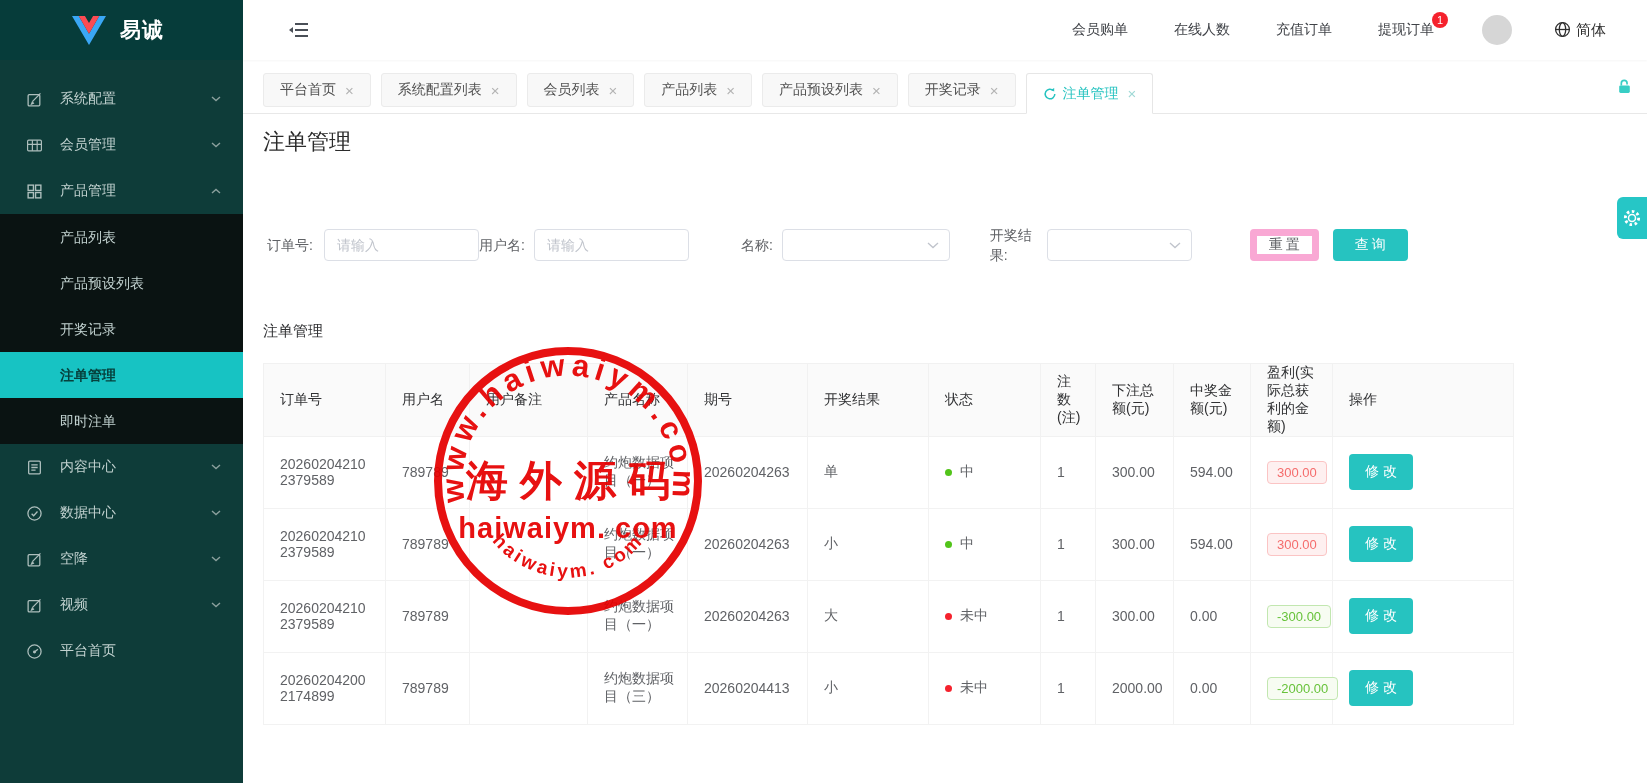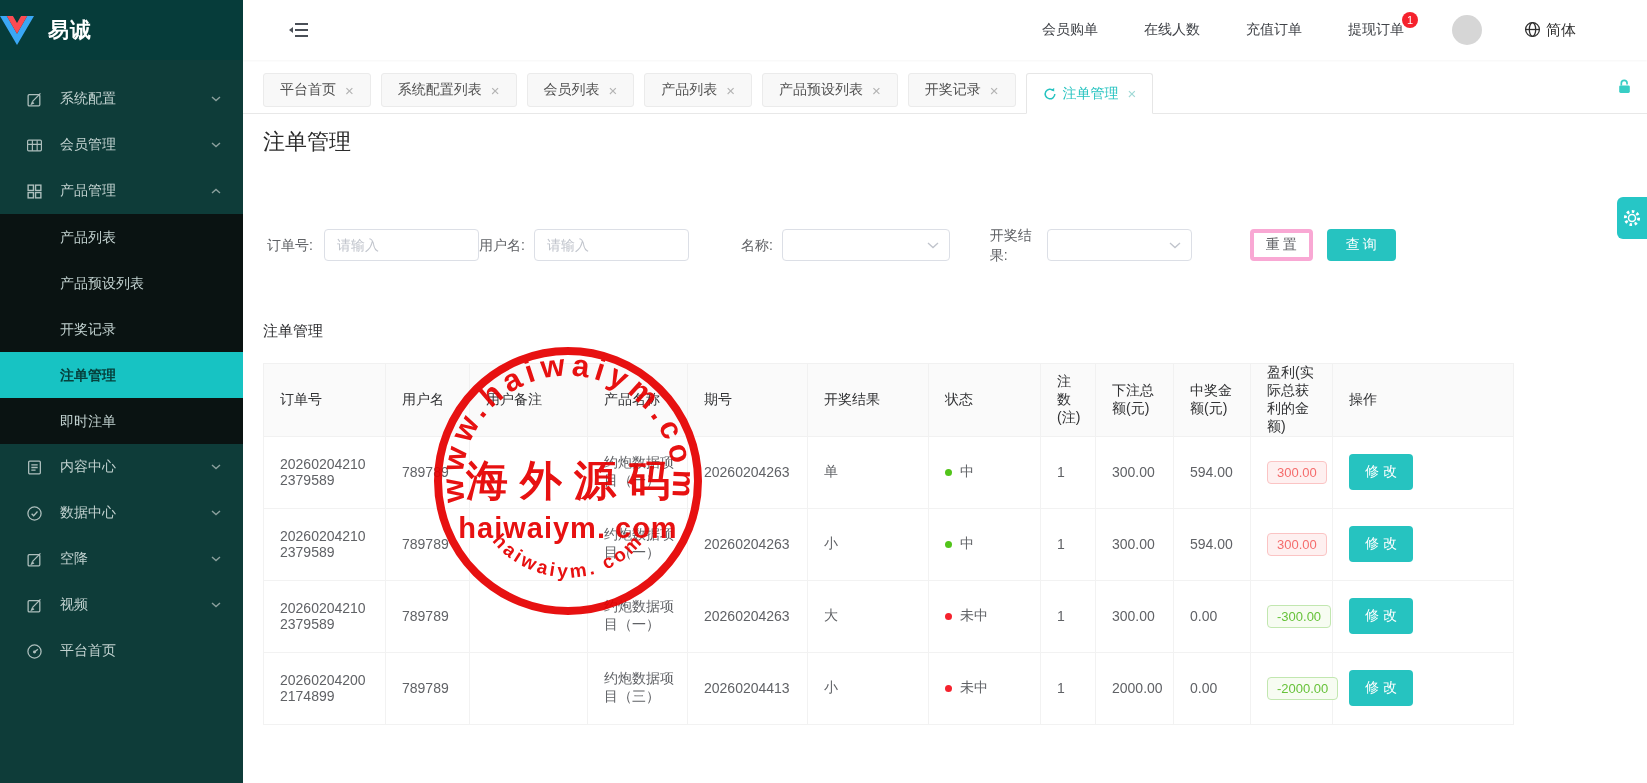--- a/index.html
+++ b/index.html
@@ -1,36 +1,36 @@
 <!DOCTYPE html>
 <html><head>
 <meta charset="utf-8">
 <style>
   * { box-sizing: border-box; margin: 0; padding: 0; }
   html,body { width:1647px; height:783px; overflow:hidden; background:#fff;
     font-family:"Liberation Sans","DejaVu Sans",sans-serif; font-size:14px; color:#333; }
 
   
   .sidebar { position:fixed; left:0; top:0; bottom:0; width:243px; background:#0e3c39; z-index:10; }
-  .logo { height:60px; background:#063c3a; display:flex; align-items:center; }
+  .logo { height:60px; background:#063c3a; display:flex; align-items:center; padding-left:72px; }
   .logo svg { margin-right:14px; }
   .logo-name { color:#fff; font-size:21px; font-weight:600; letter-spacing:1px; }
   .nav { padding-top:16px; }
   .mi { height:46px; display:flex; align-items:center; padding:0 22px 0 26px; color:#c2d2d0; cursor:pointer; }
   .micon { width:17px; height:17px; margin-right:17px; flex:none; color:#aebfbd; }
   .chev { margin-left:auto; color:#8aa09d; }
   .submenu { background:#0a1312; }
   .smi { height:46px; line-height:46px; padding-left:60px; color:#c2d2d0; cursor:pointer; }
   .smi.active { background:#17c3c3; color:#06413d; font-weight:600; }
 
   
   .topbar { position:fixed; left:243px; right:0; top:0; height:60px; background:#fff; display:flex;
     align-items:center; z-index:6; box-shadow:0 1px 2px rgba(0,0,0,0.04); }
   .collapse-btn { margin-left:45px; cursor:pointer; display:flex; align-items:center; }
-  .topbar-right { margin-left:auto; display:flex; align-items:center; padding-right:71px; }
+  .topbar-right { margin-left:auto; display:flex; align-items:center; padding-right:41px; }
   .tlink { color:#404348; margin-left:46px; cursor:pointer; white-space:nowrap; position:relative; }
   .badge { position:absolute; top:-9px; right:-14px; min-width:16px; height:16px; line-height:16px;
     background:#f5222d; color:#fff; font-size:11px; border-radius:9px; text-align:center; padding:0 4px; }
   .avatar { width:30px; height:30px; border-radius:50%; background:#d6d6d6; margin-left:48px; flex:none; cursor:pointer; }
   .lang { display:flex; align-items:flex-start; margin-left:42px; color:#2f2f2f; cursor:pointer; font-size:15px; }
   .lang svg { margin-right:5px; }
 
   
   .tabbar { position:fixed; left:243px; right:0; top:60px; height:54px; background:#fff;
     border-bottom:1px solid #e8e8e8; display:flex; align-items:flex-end; padding-left:20px; z-index:5; }
@@ -52,21 +52,21 @@
 
   .filters { display:flex; align-items:center; margin-top:68px; margin-left:4px; color:#606266; }
   .flabel { margin-right:9px; line-height:1.45; }
   .flabel.narrow { width:48px; flex:none; }
   .finput { width:155px; height:32px; border:1px solid #dcdfe6; border-radius:4px; padding:0 12px;
     font-size:14px; color:#606266; outline:none; font-family:inherit; }
   .finput::placeholder { color:#c0c4cc; }
   .fselect { height:32px; border:1px solid #dcdfe6; border-radius:4px; display:flex; align-items:center;
     justify-content:flex-end; padding:0 10px; cursor:pointer; color:#c0c4cc; }
   .g2 { } .g3 { margin-left:52px; } .g4 { margin-left:40px; }
-  .btn { height:32px; border-radius:4px; border:4px solid #f9a8d4; background:#fff; color:#606266;
+  .btn { height:32px; border-radius:4px; border:7px solid #f9a8d4; background:#fff; color:#606266;
     font-size:14px; letter-spacing:3px; text-indent:3px; cursor:pointer; font-family:inherit; }
   .btn-reset { margin-left:58px; padding:0 9px; }
   .btn-search { margin-left:14px; padding:0 12px; background:#26c3c0; border-color:#26c3c0; color:#fff; }
 
   .section-title { margin-top:56px; margin-left:0; font-size:15px; color:#303133; }
 
   .grid { margin-top:22px; width:1250px; border-collapse:collapse; table-layout:fixed; }
   .grid th { background:#fafafa; height:72px; font-weight:500; color:#303133; text-align:left;
     padding:0 12px 0 16px; border:1px solid #f1f1f1; font-size:14px; }
   .grid td { height:72px; padding:0 12px 0 16px; color:#606266; border:1px solid #f2f2f2; background:#fff; }

